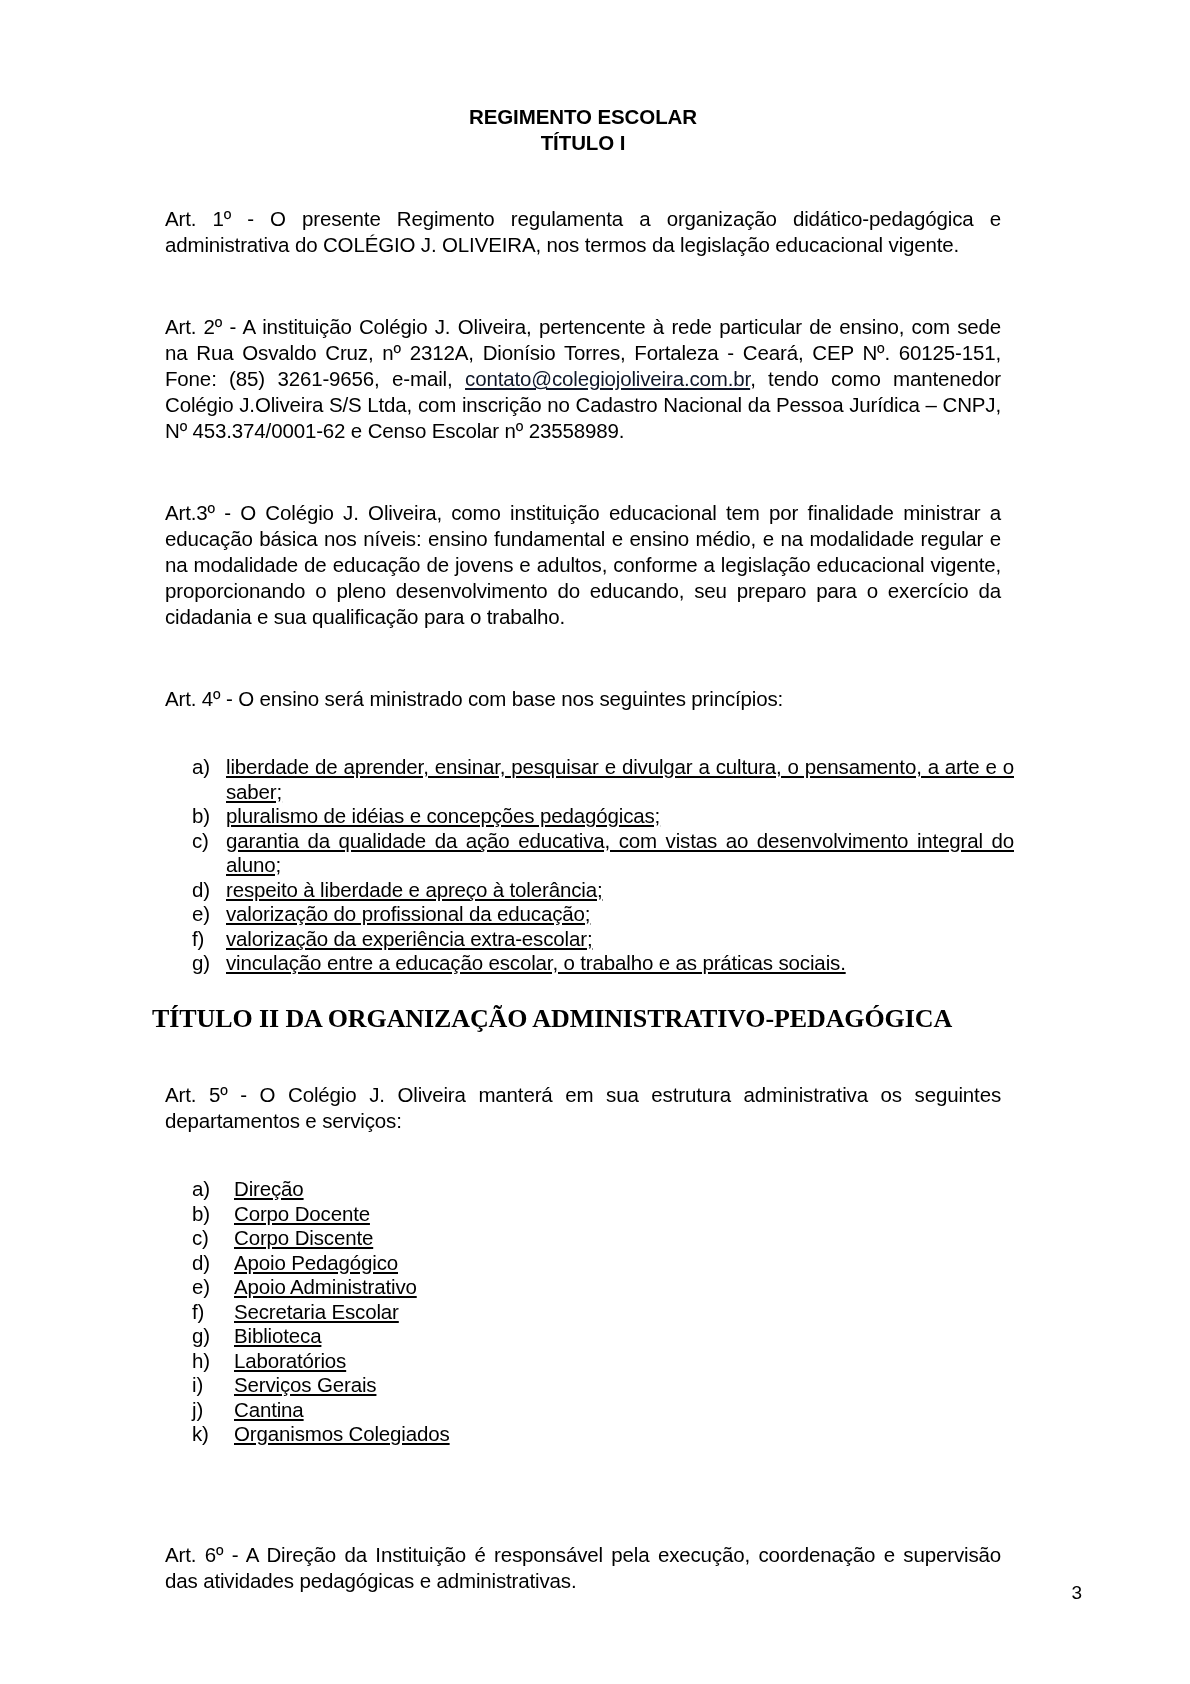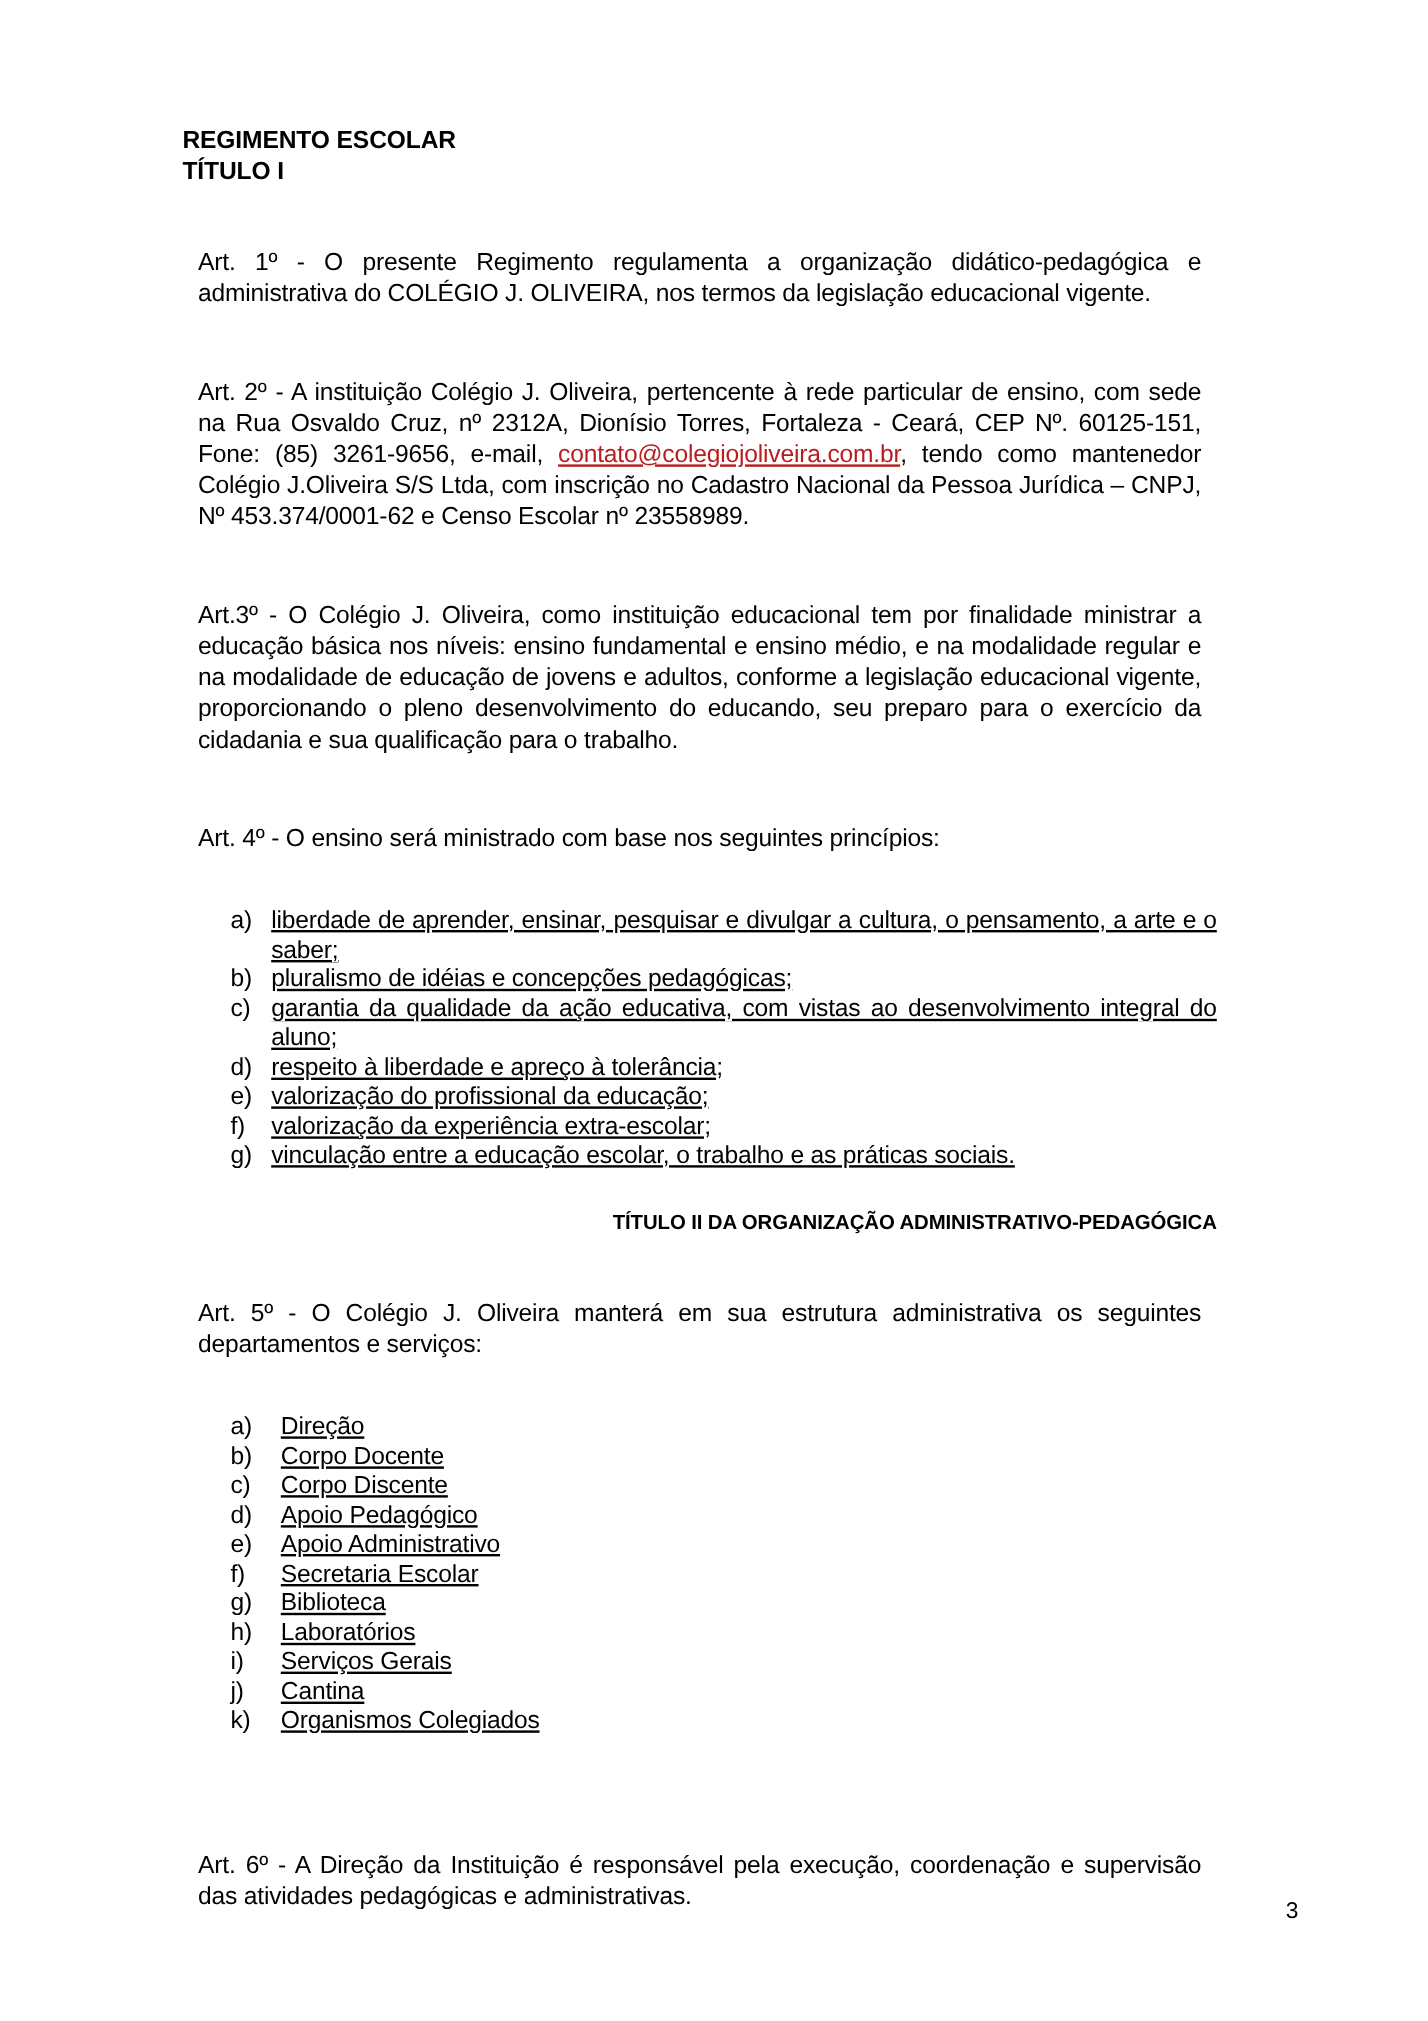--- a/index.html
+++ b/index.html
@@ -21,34 +21,36 @@
     box-sizing: border-box;
     overflow: hidden;
   }
   .content {
     position: absolute;
     left: 152px;
     top: 104px;
     width: 862px;
   }
   .heading-block {
+    text-align: center;
     font-weight: bold;
     font-size: 20.5px;
     line-height: 25.5px;
     letter-spacing: -0.1px;
   }
   .heading-block .hline {
     display: block;
   }
   .title-block {
-    text-align: right;
+    text-align: left;
     font-weight: bold;
-    font-size: 17px;
+    font-size: 26px;
     line-height: 25.5px;
     letter-spacing: -0.1px;
+    font-family: Liberation Serif, serif;
   }
   p.para {
     text-align: justify;
     text-justify: inter-word;
     font-size: 20.5px;
     line-height: 26px;
     margin: 13px;
     letter-spacing: -0.15px;
   }
   .gap-md { height: 30px; }
@@ -81,21 +83,21 @@
     text-justify: inter-word;
     text-decoration: underline;
   }
   ol.alpha-list.tight > li {
     padding-left: 82px;
   }
   ol.alpha-list.tight > li .marker {
     left: 40px;
   }
   a.email-link {
-    color: #b91c1c;
+    color: #0f172a;
     text-decoration: underline;
   }
   .page-number {
     position: absolute;
     right: 108px;
     bottom: 80px;
     font-size: 19px;
     letter-spacing: -0.1px;
   }
 </style>

